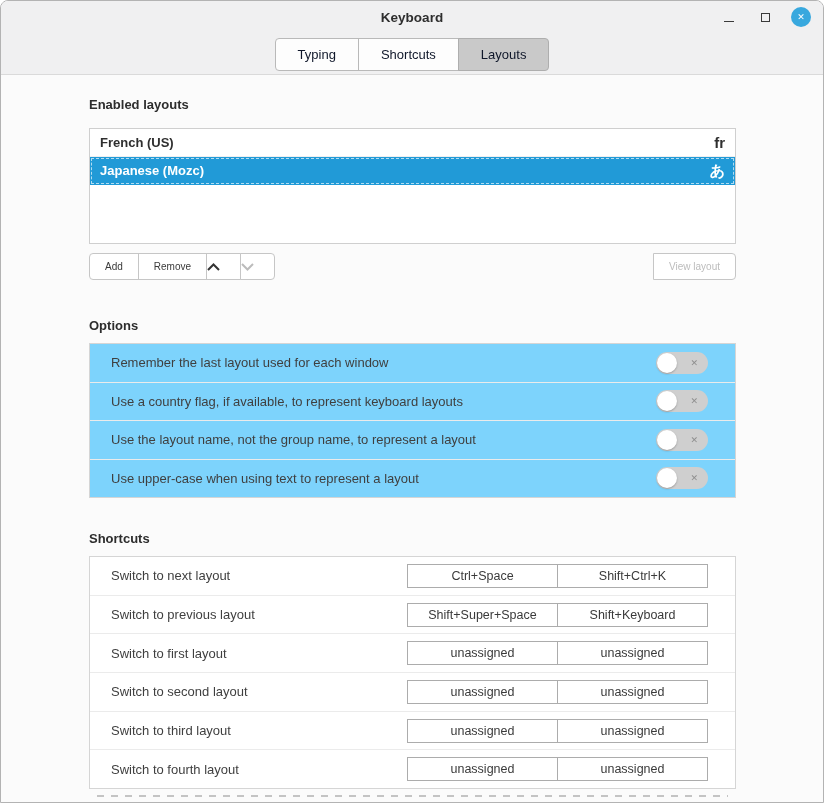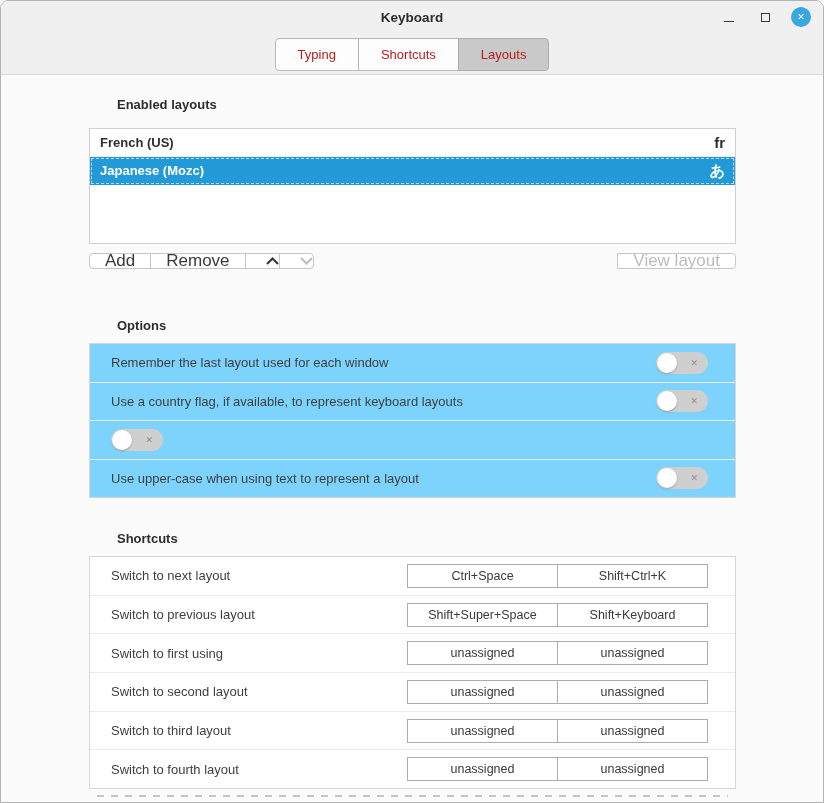--- a/index.html
+++ b/index.html
@@ -45,29 +45,29 @@
     color: #fff; font-size: 9px; font-weight: 700;
   }
   
   .tabbar { display: flex; justify-content: center; margin-top: 5px; }
   .tab {
     height: 33px; padding: 10px 22px;
     background: #fdfdfd;
     border: 1px solid #b9b9b9;
     margin-left: -1px;
     display: flex; align-items: center; justify-content: center;
-    font-size: 13px; color: #b91c1c;
+    font-size: 13px; color: #0f172a;
     cursor: default;
   }
   .tab:first-child { border-radius: 4px 0 0 4px; margin-left: 0; }
   .tab:last-child { border-radius: 0 4px 4px 0; }
   .tab.active { background: #c9c9c9; border-color: #aeaeae; }
   
   .content { padding: 22px 87px 0 88px; background: #fbfbfb; }
-  .section-label { font-weight: 700; font-size: 13px; color: #2d2d2d; height: 16px; margin-left: 28px; }
+  .section-label { font-weight: 700; font-size: 13px; color: #2d2d2d; height: 16px; }
   .gap-after-label { height: 15px; }
   .gap-small { height: 9px; }
   .gap-section { height: 33px; }
   
   .layout-list {
     height: 116px;
     background: #ffffff;
     border: 1px solid #cfcfcf;
     overflow: hidden;
   }
@@ -84,26 +84,26 @@
     color: #ffffff;
     border-bottom-color: #219ad7;
     outline: 1px dashed rgba(255,255,255,0.65);
     outline-offset: -2px;
   }
   .layout-glyph { font-size: 15px; font-weight: 700; line-height: 1; }
   
   .list-toolbar { display: flex; justify-content: space-between; height: 32px; }
   .btn-group { display: inline-flex; }
   .btn {
-    height: 16px; padding: 0 15px;
+    height: 27px; padding: 0 15px;
     background: #ffffff;
     border: 1px solid #c6c6c6;
     margin-left: -1px;
-    display: inline-flex; align-items: center; justify-content: flex-end;
-    font-size: 17px; color: #3a3a3a;
+    display: inline-flex; align-items: center; justify-content: flex-start;
+    font-size: 10px; color: #3a3a3a;
     cursor: default;
   }
   .btn-group .btn:first-child { border-radius: 4px 0 0 4px; margin-left: 0; }
   .btn-group .btn:last-child { border-radius: 0 4px 4px 0; }
   .btn.icon-btn { width: 35px; padding: 0; }
   .btn.disabled { color: #bcbcbc; }
   .chev { display: block; }
   
   .options-box {
     height: 155px;
@@ -262,20 +262,21 @@
         </span>
       </div>
       <div class="option-row">
         <span class="option-label">Use a country flag, if available, to represent keyboard layouts</span>
         <span class="toggle">
           <span class="toggle-knob"></span>
           <span class="toggle-off-glyph">✕</span>
         </span>
       </div>
       <div class="option-row">
+        <span class="option-label">Use the layout name, not the group name, to represent a layout</span>
         <span class="toggle">
           <span class="toggle-knob"></span>
           <span class="toggle-off-glyph">✕</span>
         </span>
       </div>
       <div class="option-row">
         <span class="option-label">Use upper-case when using text to represent a layout</span>
         <span class="toggle">
           <span class="toggle-knob"></span>
           <span class="toggle-off-glyph">✕</span>
@@ -297,21 +298,21 @@
         </span>
       </div>
       <div class="shortcut-row">
         <span class="shortcut-label">Switch to previous layout</span>
         <span class="kb-group">
           <span class="kb-btn">Shift+Super+Space</span>
           <span class="kb-btn">Shift+Keyboard</span>
         </span>
       </div>
       <div class="shortcut-row">
-        <span class="shortcut-label">Switch to first using</span>
+        <span class="shortcut-label">Switch to first layout</span>
         <span class="kb-group">
           <span class="kb-btn">unassigned</span>
           <span class="kb-btn">unassigned</span>
         </span>
       </div>
       <div class="shortcut-row">
         <span class="shortcut-label">Switch to second layout</span>
         <span class="kb-group">
           <span class="kb-btn">unassigned</span>
           <span class="kb-btn">unassigned</span>

